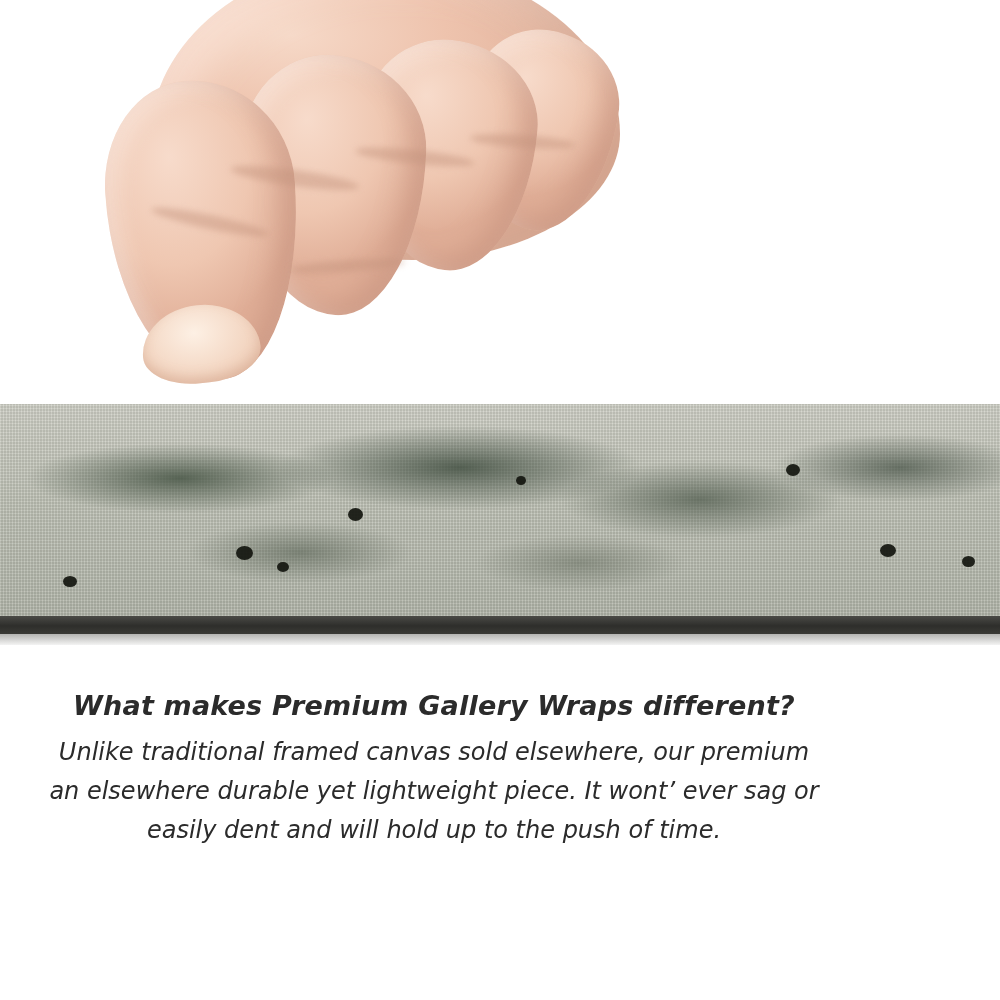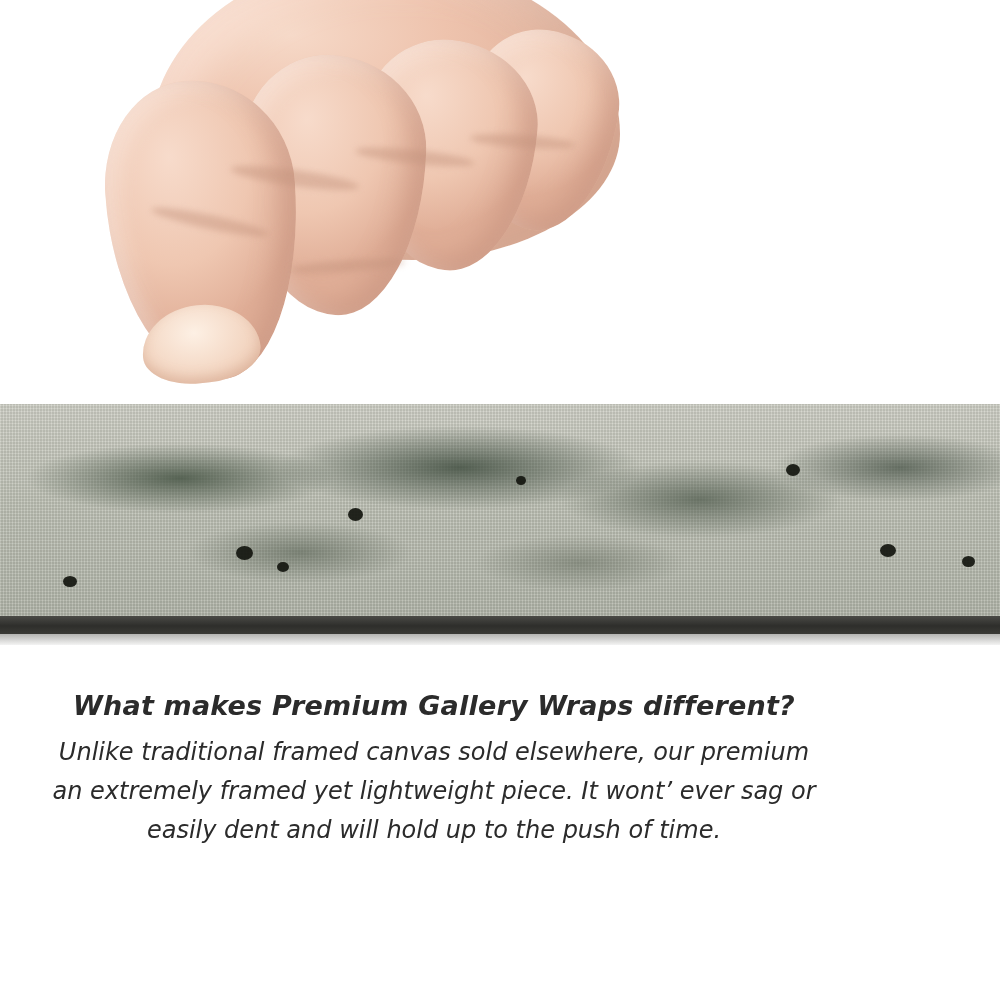--- a/index.html
+++ b/index.html
@@ -199,17 +199,17 @@
         <div class="spot" style="left:516px; top:72px;  width:10px; height:9px;"></div>
       </div>
       <div class="slab-edge"></div>
       <div class="slab-shadow"></div>
     </div>
   </div>
 
   <div class="caption">
     <div class="caption-heading">What makes Premium Gallery Wraps different?</div>
     <div class="caption-line">Unlike traditional framed canvas sold elsewhere, our premium</div>
-    <div class="caption-line">an extremely framed yet lightweight piece. It wont’ ever sag or</div>
+    <div class="caption-line">an elsewhere durable yet lightweight piece. It wont’ ever sag or</div>
     <div class="caption-line">easily dent and will hold up to the push of time.</div>
   </div>
 
 </div>
 
 </body></html>

